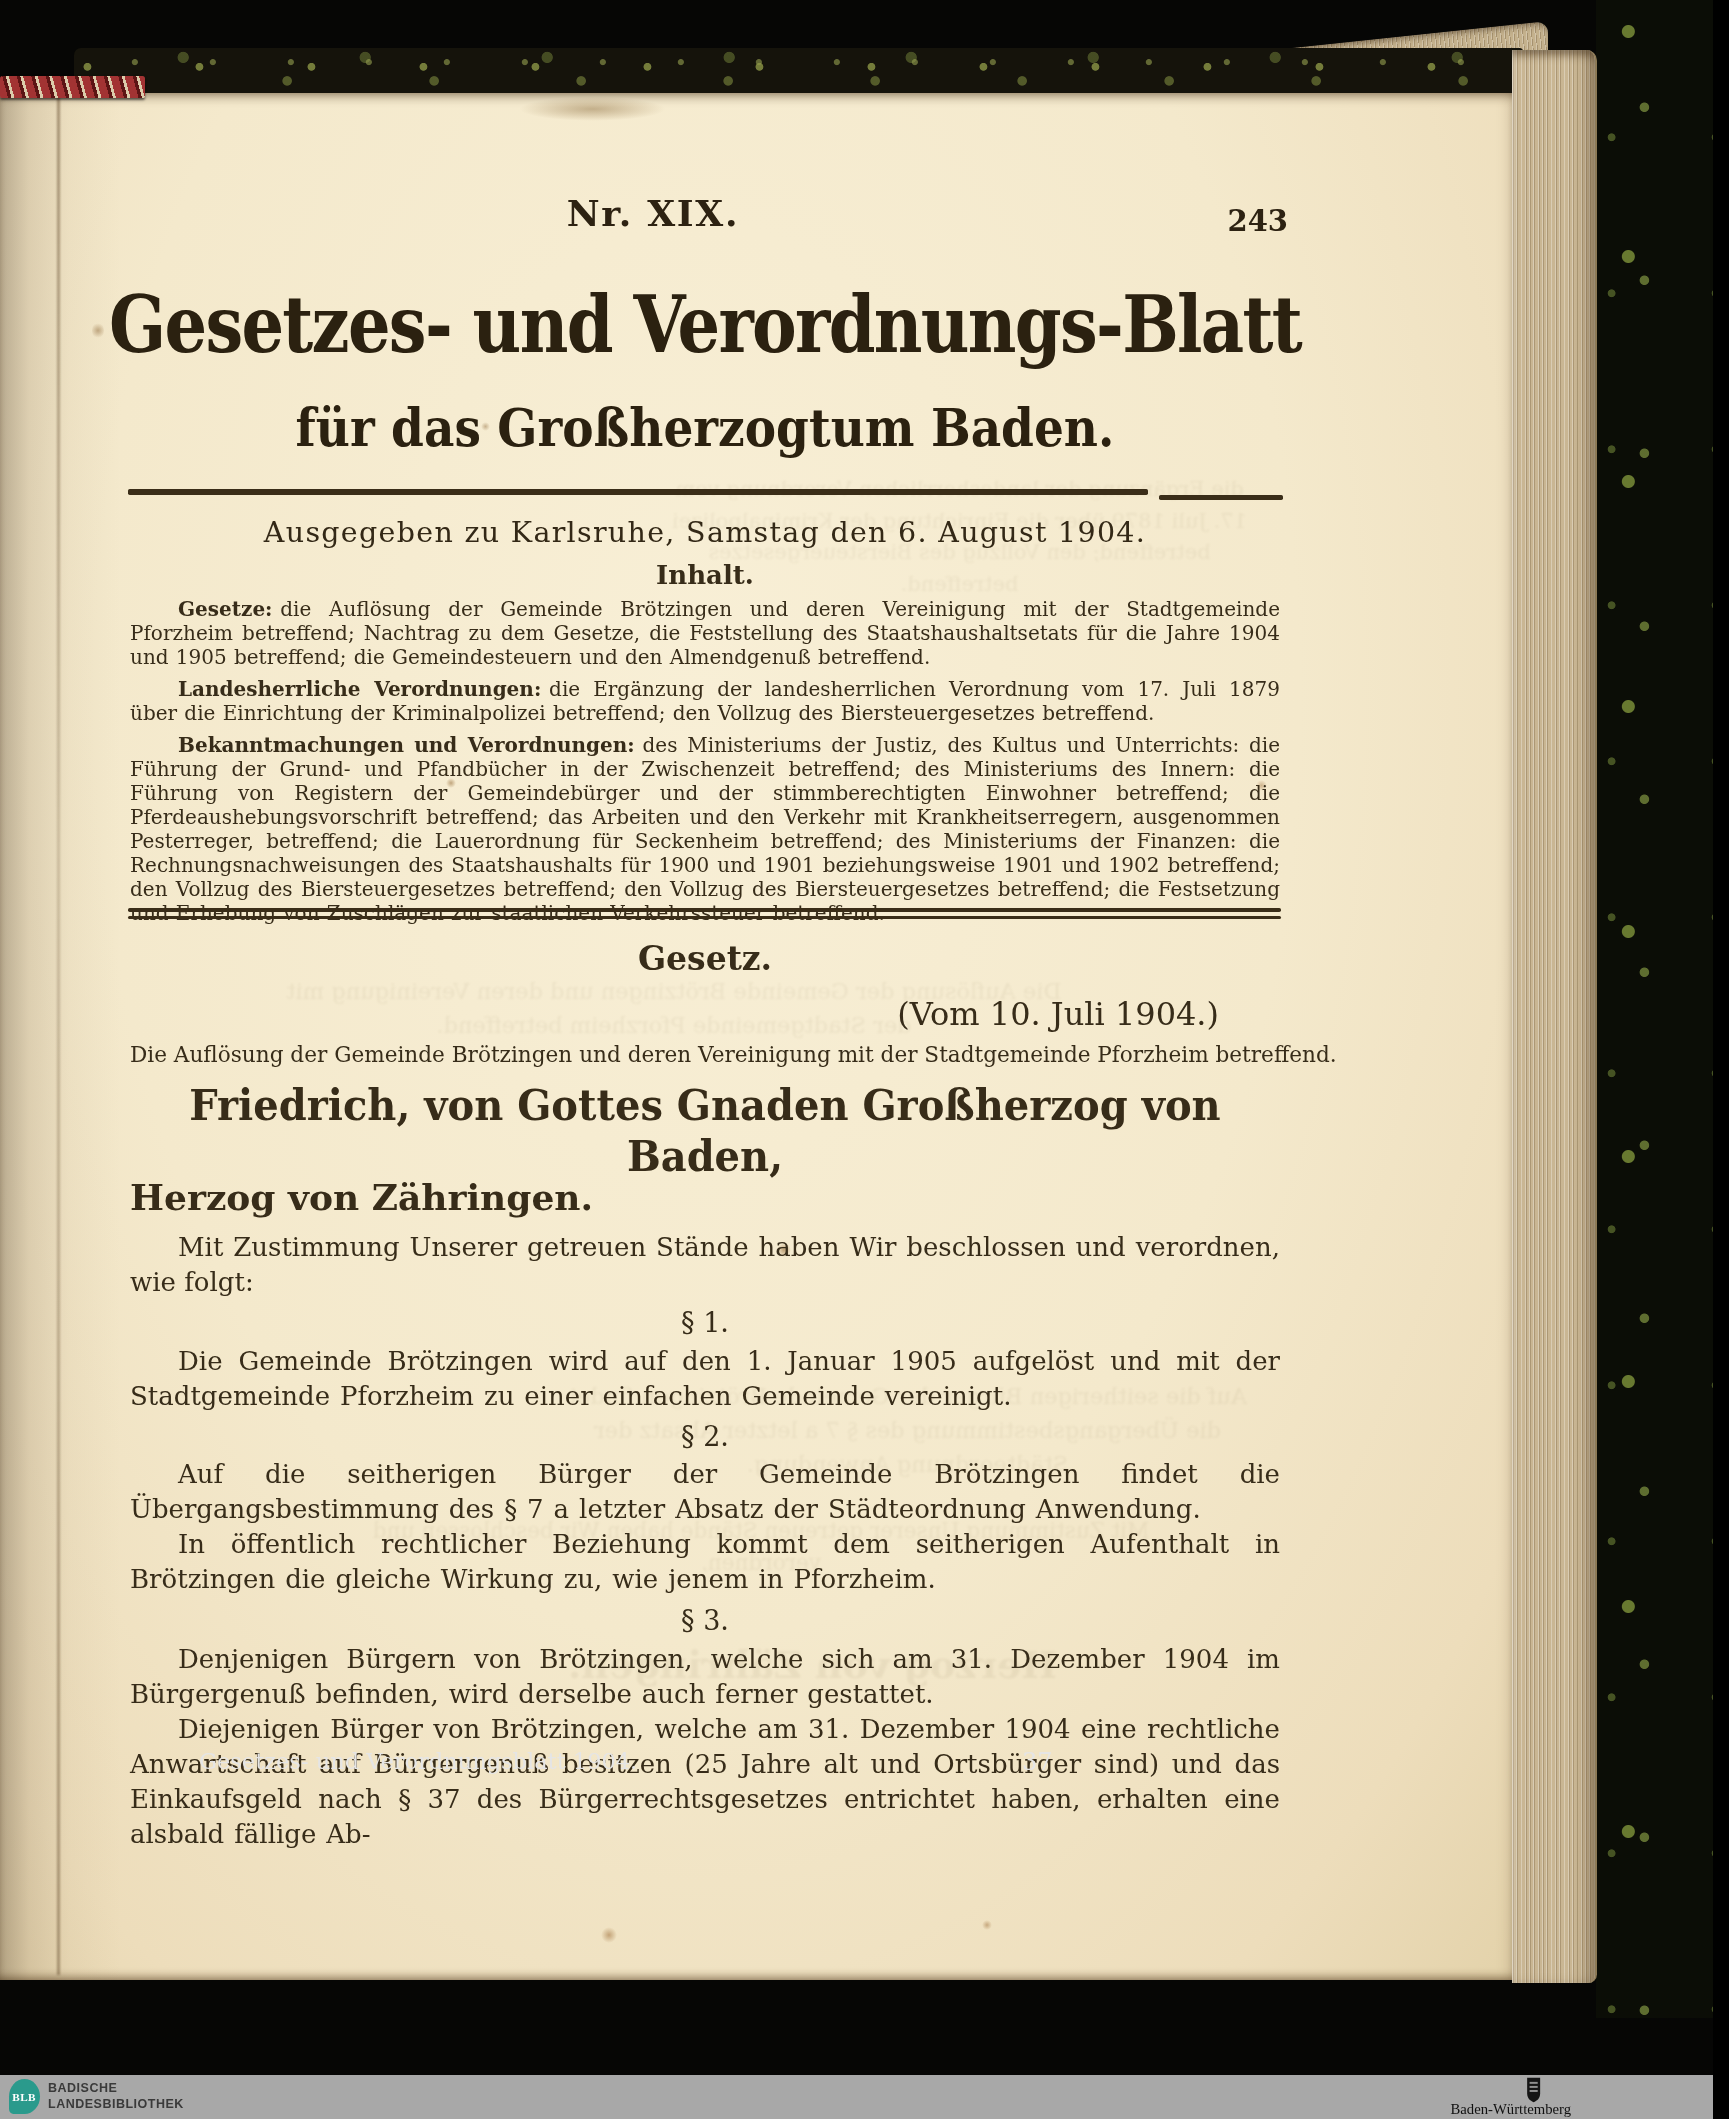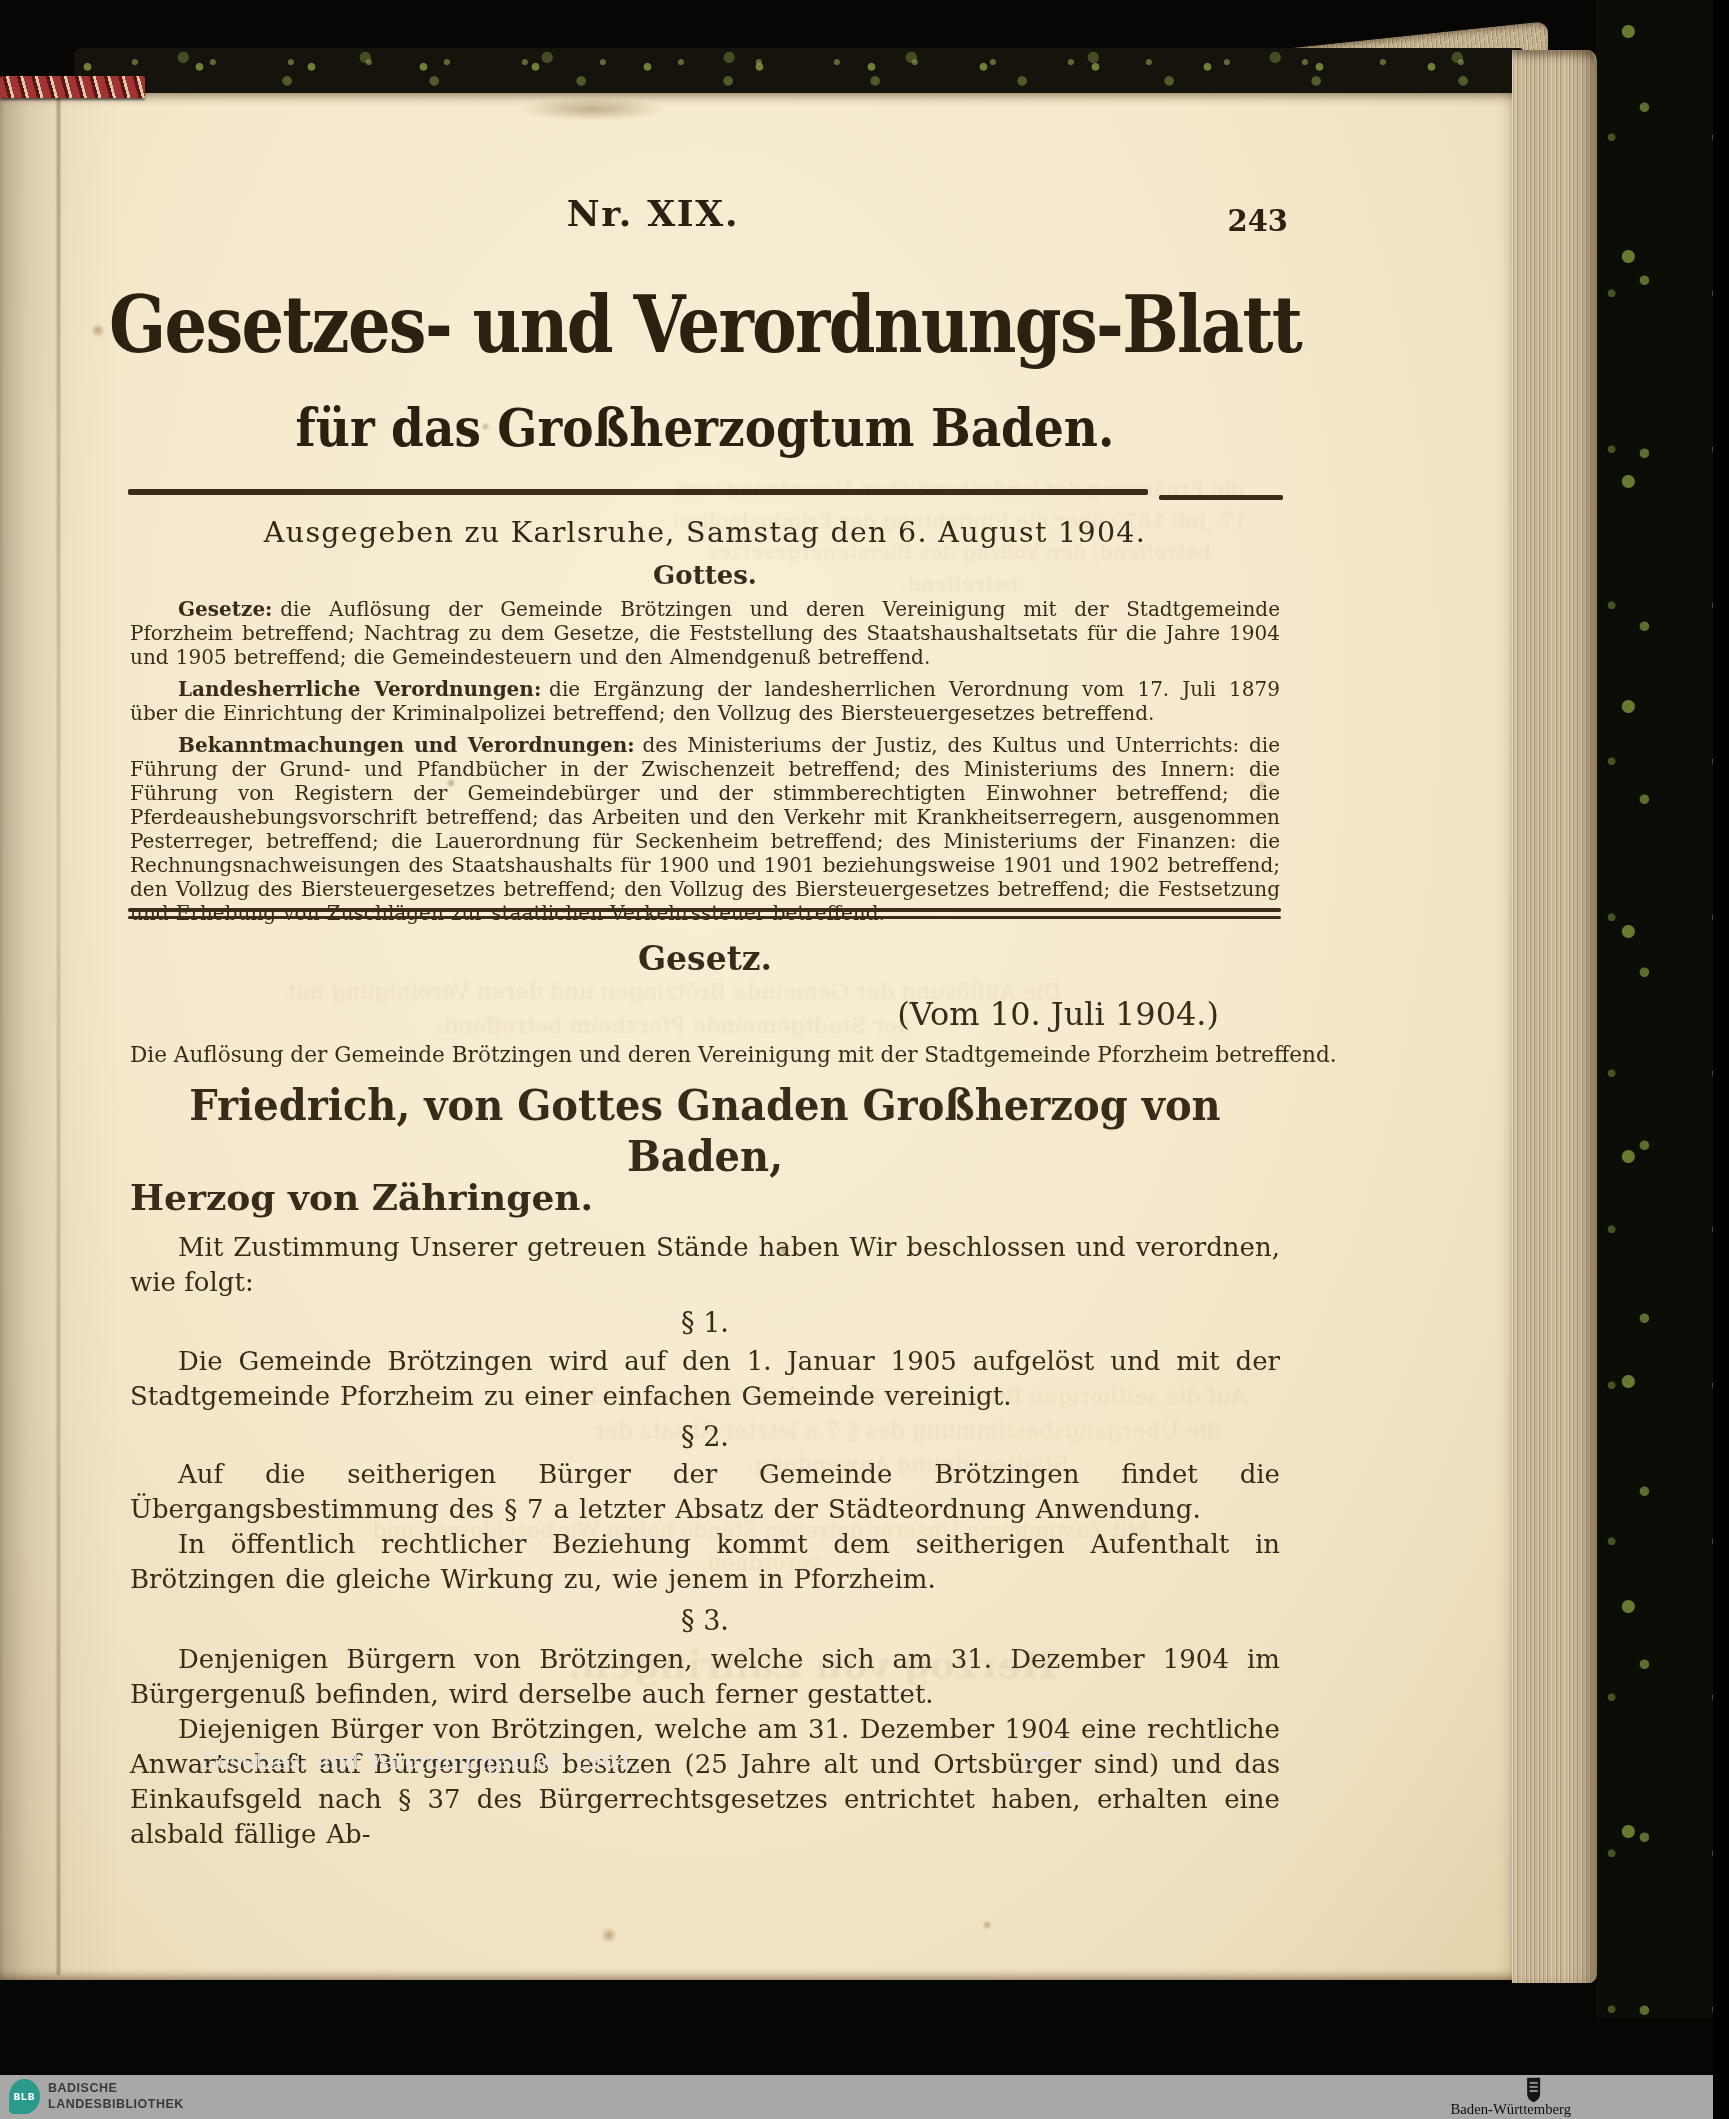--- a/index.html
+++ b/index.html
@@ -135,21 +135,21 @@
   .pfoot { position:absolute; left:130px; top:1748px; width:1150px; color:#e5e5e5; }
   .pfoot .imprint { margin-left:69px; font-size:22.5px; }
   .pfoot .sheet { position:absolute; left:892px; top:0; font-size:24px; }
 
   
   .library-bar { position:absolute; left:0; top:2075px; width:1729px; height:44px; }
   .blb-logo {
     position:absolute; left:8.6px; top:4.3px; width:31px; height:35px;
     border-radius:50% 50% 50% 14%;
     display:flex; align-items:center; justify-content:center;
-    color:#fff; font-family:Liberation Mono, monospace; font-weight:700; font-size:11.2px;
+    color:#fff; font-family:Liberation Serif, serif; font-weight:700; font-size:11.2px;
     letter-spacing:0.4px;
   }
   .lib-name {
     position:absolute; left:48px; top:6px;
     font-family:"Liberation Sans", sans-serif; font-weight:700; font-size:12.5px;
     line-height:15.6px; color:#3a3a3a; letter-spacing:0.5px;
   }
   .bw-arms { position:absolute; left:1525px; top:1.7px; width:17.3px; height:26px; }
   .bw-label {
     position:absolute; left:1427px; top:26px; width:144px; text-align:right;
@@ -188,21 +188,21 @@
   <div class="issue-label">Nr. XIX.</div>
   <div class="page-number">243</div>
 
   <div class="masthead-1">Gesetzes- und Verordnungs-Blatt</div>
   <div class="masthead-2">für das Großherzogtum Baden.</div>
   <div class="rule rule-1a"></div>
   <div class="rule rule-1b"></div>
   <div class="dateline">Ausgegeben zu Karlsruhe, Samstag den 6. August 1904.</div>
 
   <div class="inhalt">
-    <div class="inhalt-heading">Gottes.</div>
+    <div class="inhalt-heading">Inhalt.</div>
     <p><span class="lbl">Gesetze:</span><span>die Auflösung der Gemeinde Brötzingen und deren Vereinigung mit der Stadtgemeinde Pforzheim betreffend; Nachtrag zu dem Gesetze, die Feststellung des Staatshaushaltsetats für die Jahre 1904 und 1905 betreffend; die Gemeindesteuern und den Almendgenuß betreffend.</span></p>
     <p><span class="lbl">Landesherrliche Verordnungen:</span><span>die Ergänzung der landesherrlichen Verordnung vom 17. Juli 1879 über die Einrichtung der Kriminalpolizei betreffend; den Vollzug des Biersteuergesetzes betreffend.</span></p>
     <p><span class="lbl">Bekanntmachungen und Verordnungen:</span><span>des Ministeriums der Justiz, des Kultus und Unterrichts: die Führung der Grund- und Pfandbücher in der Zwischenzeit betreffend; des Ministeriums des Innern: die Führung von Registern der Gemeindebürger und der stimmberechtigten Einwohner betreffend; die Pferdeaushebungsvorschrift betreffend; das Arbeiten und den Verkehr mit Krankheitserregern, ausgenommen Pesterreger, betreffend; die Lauerordnung für Seckenheim betreffend; des Ministeriums der Finanzen: die Rechnungsnachweisungen des Staatshaushalts für 1900 und 1901 beziehungsweise 1901 und 1902 betreffend; den Vollzug des Biersteuergesetzes betreffend; den Vollzug des Biersteuergesetzes betreffend; die Festsetzung und Erhebung von Zuschlägen zur staatlichen Verkehrssteuer betreffend.</span></p>
   </div>
   <div class="rule rule-2a"></div>
   <div class="rule rule-2b"></div>
 
   <div class="law">
     <div class="law-heading">Gesetz.</div>
     <div class="law-date">(Vom 10. Juli 1904.)</div>

